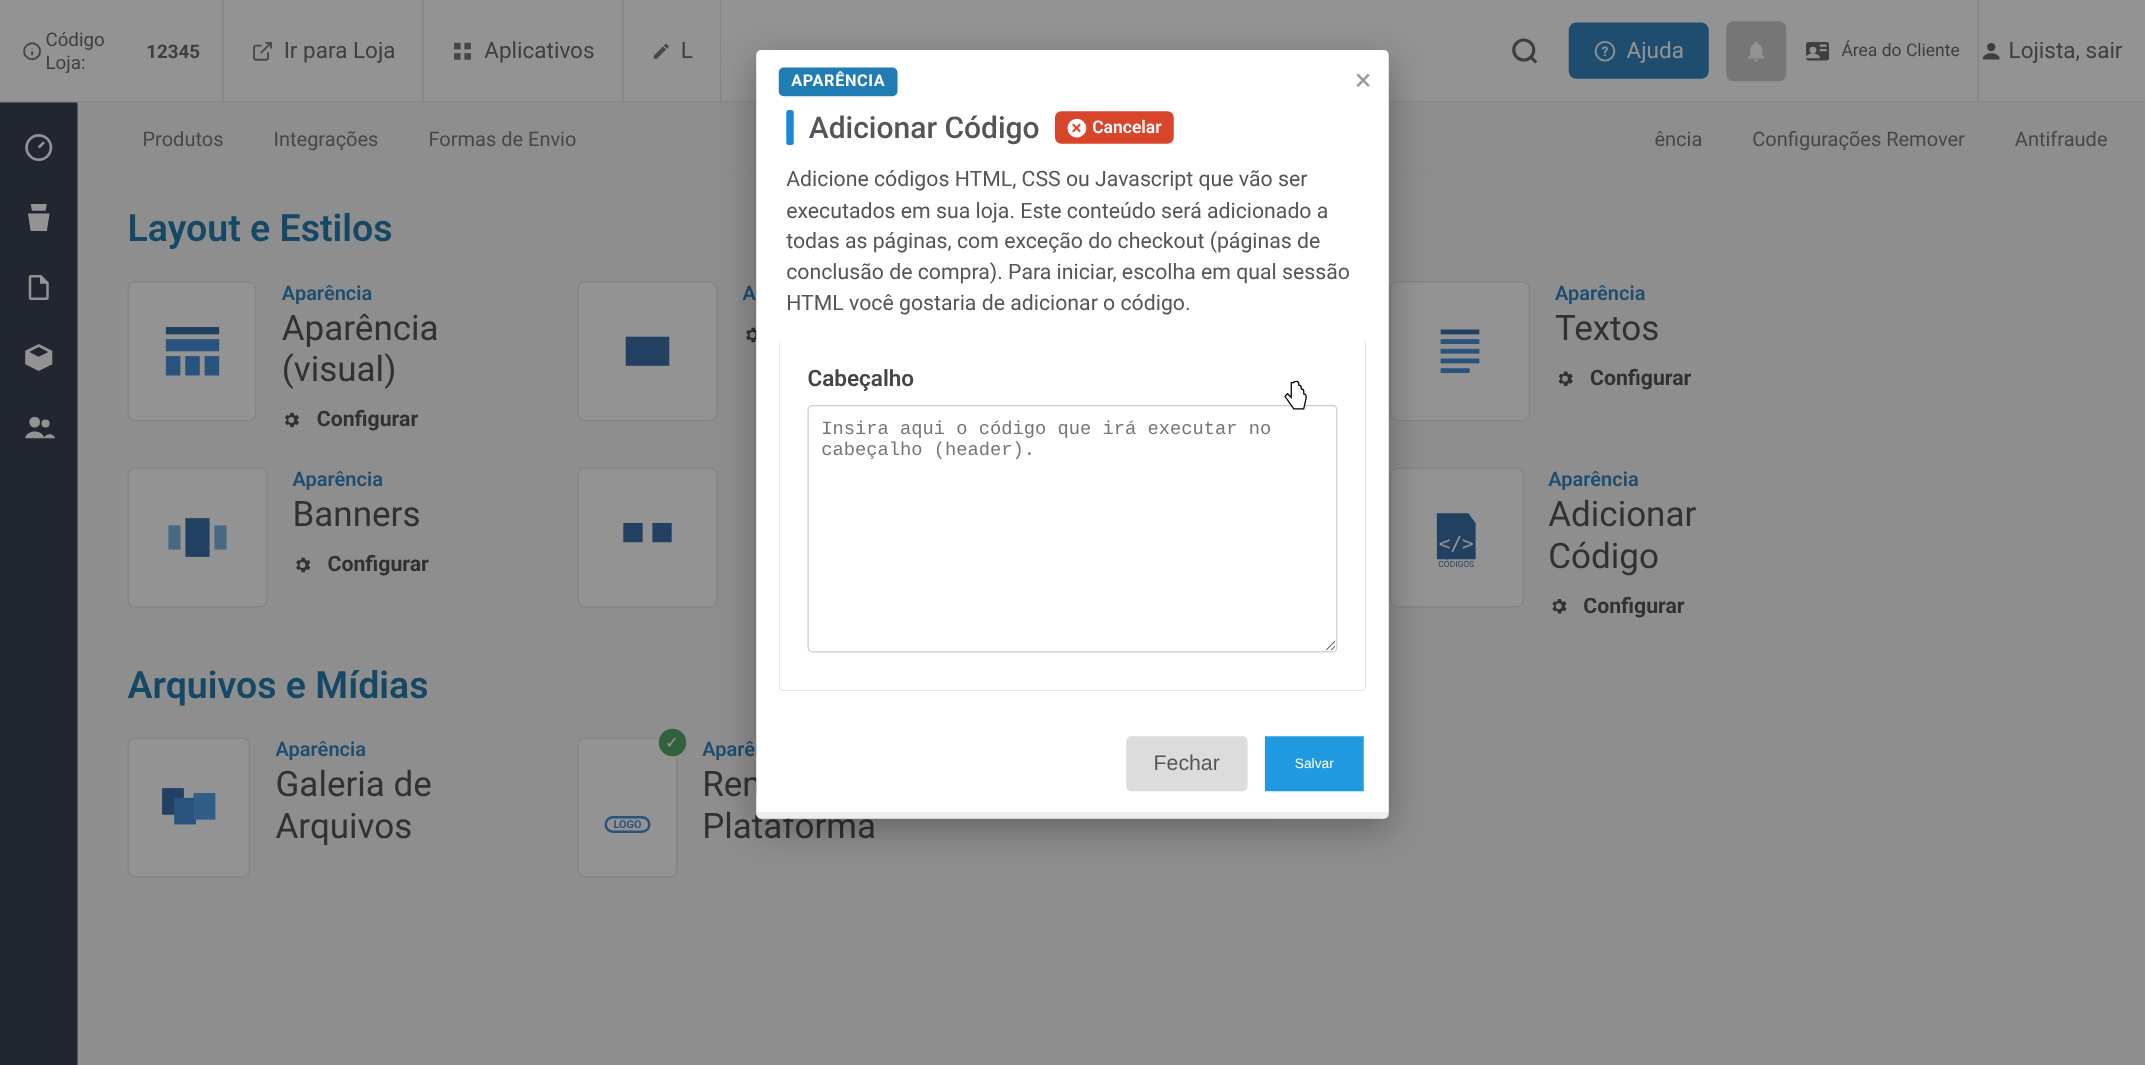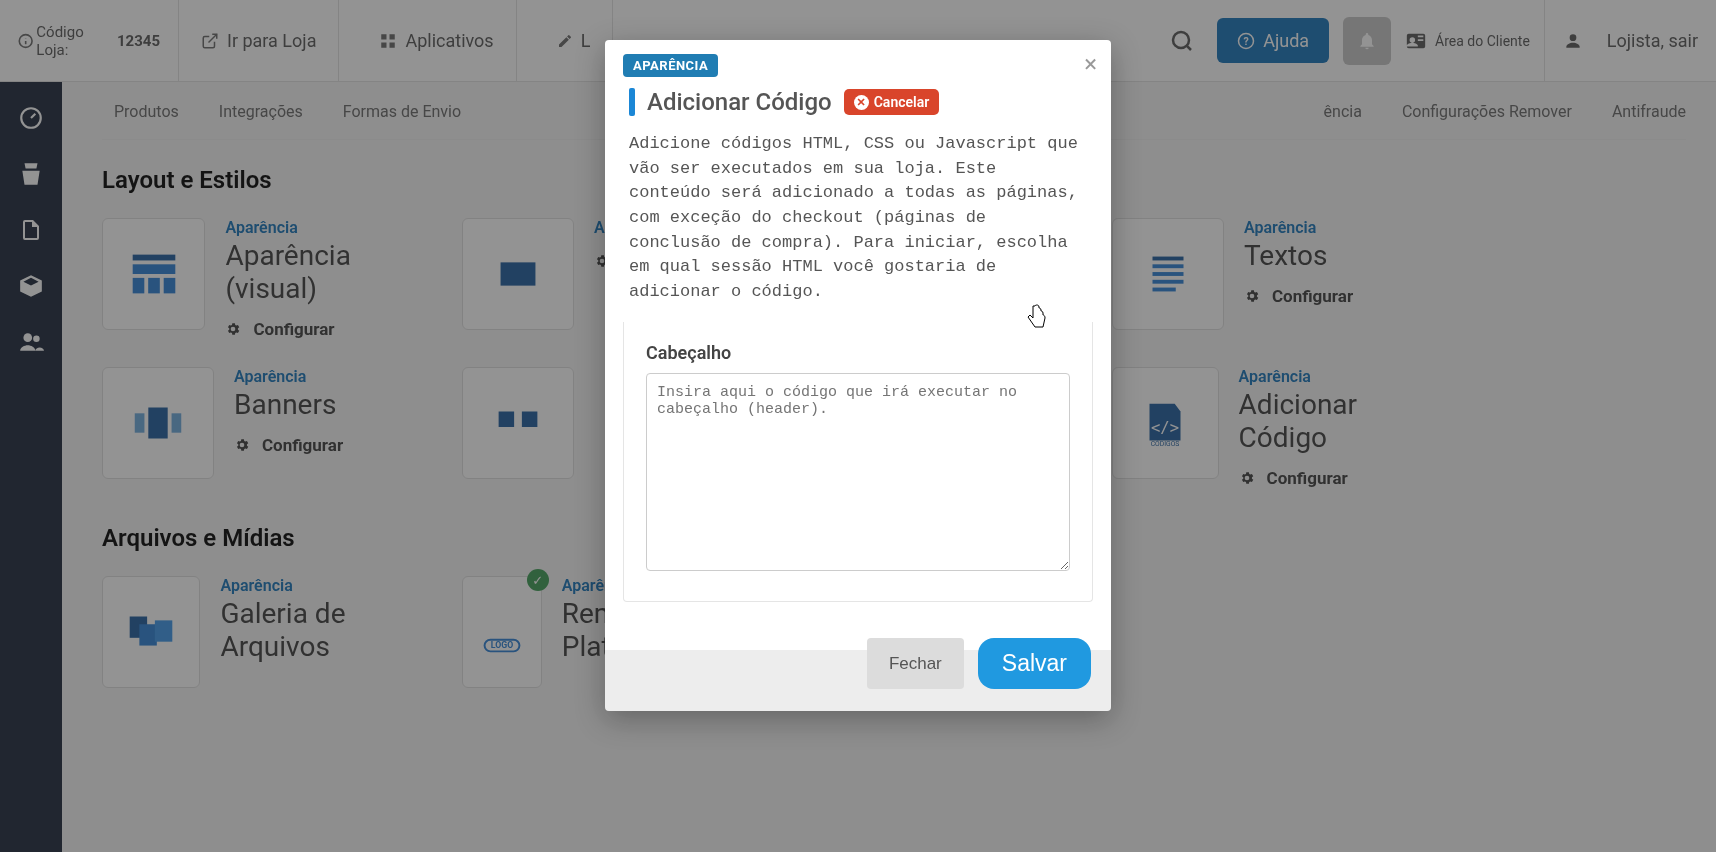--- a/index.html
+++ b/index.html
@@ -1,65 +1,65 @@
 <!DOCTYPE html>
 <html><head>
 <meta charset="utf-8">
 <style>
 * { box-sizing: border-box; margin: 0; padding: 0; }
 body { font-family: -apple-system, BlinkMacSystemFont, "Segoe UI", Roboto, sans-serif; background: #f5f5f5; color: #444; overflow: hidden; }
 
 .topbar { height: 82px; background: #fff; border-bottom: 1px solid #e0e0e0; display: flex; align-items: center; }
 .topbar-left { width: 179px; padding: 0 18px; display: flex; align-items: center; gap: 3px; font-size: 15px; color: #555; border-right: 1px solid #e0e0e0; height: 100%; }
 .topbar-left b { font-weight: 700; }
-.topbar-nav { display: flex; align-items: center; height: 100%; flex: 1; gap: 18px; }
+.topbar-nav { display: flex; align-items: center; height: 100%; flex: 1; }
 .topbar-nav a { display: flex; align-items: center; gap: 8px; padding: 0 22px; height: 100%; color: #555; text-decoration: none; font-size: 18px; border-right: 1px solid #e0e0e0; }
 .topbar-right { display: flex; align-items: center; gap: 14px; padding: 0 18px; height: 100%; }
 .topbar-right .icon-btn { width: 42px; height: 42px; display: flex; align-items: center; justify-content: center; color: #555; background: #f0f0f0; border-radius: 6px; }
 .btn-ajuda { background: #1472b8; color: #fff; padding: 12px 20px; border-radius: 6px; font-size: 18px; display: flex; align-items: center; gap: 8px; }
 .btn-bell { background: #c4c4c4; color: #fff; width: 48px; height: 48px; border-radius: 6px; display: flex; align-items: center; justify-content: center; }
 .area-cliente { font-size: 14px; color: #555; display: flex; align-items: center; gap: 8px; }
-.lojista { font-size: 18px; color: #555; display: flex; align-items: center; gap: 24px; padding-left: 18px; border-left: 1px solid #e0e0e0; height: 100%; }
+.lojista { font-size: 18px; color: #555; display: flex; align-items: center; gap: 4px; border-left: 1px solid #e0e0e0; height: 100%; }
 
 .sidebar { position: fixed; left: 0; top: 82px; bottom: 0; width: 62px; background: #1a2438; display: flex; flex-direction: column; align-items: center; padding-top: 20px; gap: 24px; }
 .sidebar-item { width: 32px; height: 32px; display: flex; align-items: center; justify-content: center; color: #fff; }
 
 .content { position: absolute; left: 62px; top: 82px; right: 0; bottom: 0; overflow: auto; padding: 0 30px 30px 40px; }
 .tab-row { display: flex; gap: 40px; padding: 20px 0 18px 12px; font-size: 16px; color: #666; border-bottom: 1px solid #eee; margin-bottom: 26px; }
 .tab-row .tab { cursor: pointer; }
-.section-title { font-size: 24px; font-weight: 600; color: #000000; margin: 14px 0 24px 0; }
+.section-title { font-size: 30px; font-weight: 600; color: #0369a1; margin: 14px 0 24px 0; }
 .card-grid { display: flex; flex-wrap: wrap; gap: 28px 30px; margin-bottom: 36px; }
 .card { display: flex; gap: 20px; align-items: flex-start; width: 330px; }
 .card-icon { width: 112px; height: 112px; border: 1px solid #ddd; border-radius: 6px; display: flex; align-items: center; justify-content: center; background: #fff; position: relative; }
 .card-icon svg { width: 62px; height: 62px; }
 .green-badge { position: absolute; top: -8px; right: -8px; width: 22px; height: 22px; background: #3a9b52; border-radius: 50%; display: flex; align-items: center; justify-content: center; color: #fff; font-size: 13px; }
 .card-body .cat { color: #1472b8; font-weight: 600; font-size: 16px; margin-bottom: 2px; }
 .card-body .title { font-size: 28px; color: #3b3b3b; margin-bottom: 14px; }
 .card-body .config { font-weight: 700; font-size: 17px; color: #3b3b3b; display: flex; align-items: center; gap: 12px; }
 
 .overlay { position: fixed; inset: 0; background: rgba(40,40,40,0.5); display: flex; align-items: flex-start; justify-content: center; padding-top: 40px; z-index: 100; }
 .modal { width: 506px; background: linear-gradient(#fff 0 610px, #ededed 610px); border-radius: 4px; box-shadow: 0 8px 30px rgba(0,0,0,0.3); position: relative; }
 .modal-close { position: absolute; top: 10px; right: 14px; font-size: 24px; color: #999; cursor: pointer; }
 .modal-tag { position: absolute; top: 14px; left: 18px; background: #207db3; color: #fff; font-size: 13px; font-weight: 700; padding: 4px 10px; border-radius: 4px; letter-spacing: 0.5px; }
 .modal-header { padding: 48px 24px 10px 24px; display: flex; align-items: center; gap: 12px; }
 .modal-header .bar { width: 6px; height: 28px; background: #1b87d6; border-radius: 2px; }
 .modal-header h2 { font-size: 24px; font-weight: 500; color: #555; }
 .btn-cancel { background: #d9452b; color: #fff; font-size: 14px; padding: 5px 10px; border-radius: 5px; display: flex; align-items: center; gap: 5px; font-weight: 600; }
 .btn-cancel .x { width: 15px; height: 15px; background: #fff; color: #d9452b; border-radius: 50%; font-size: 11px; display: flex; align-items: center; justify-content: center; font-weight: 800; }
-.modal-desc { padding: 6px 24px 18px 24px; font-size: 17px; line-height: 1.45; color: #555; font-family: Liberation Mono, monospace; }
+.modal-desc { padding: 6px 24px 18px 24px; font-size: 17px; line-height: 1.45; color: #555; }
 .modal-tabs { display: flex; border-bottom: 1px solid #ddd; padding: 0 18px; }
 .modal-tabs .mtab { padding: 12px 14px 10px; font-size: 15px; font-weight: 700; color: #666; cursor: pointer; letter-spacing: 0.2px; position: relative; }
 .modal-tabs .mtab.active { color: #333; }
 .modal-tabs .mtab.active::after { content: ""; position: absolute; left: 0; right: 0; bottom: -1px; height: 4px; background: #1b87d6; border-radius: 2px; }
 .modal-form { padding: 20px 22px 26px 22px; border: 1px solid #e5e5e5; border-top: none; margin: 0 18px 18px 18px; border-radius: 0 0 4px 4px; }
 .modal-form label { display: block; font-size: 18px; font-weight: 600; color: #444; margin-bottom: 10px; }
 .modal-form textarea { width: 100%; height: 198px; border: 1px solid #ccc; border-radius: 4px; padding: 10px; font-family: "Courier New", monospace; font-size: 15px; color: #999; resize: both; }
 .modal-footer { padding: 18px 20px 22px; display: flex; justify-content: flex-end; gap: 14px; }
 .btn-close { background: #dcdcdc; color: #555; font-size: 17px; padding: 12px 22px; border-radius: 4px; border: none; cursor: pointer; }
-.btn-save { background: #2099e0; color: #fff; font-size: 23px; padding: 12px 24px; border-radius: 16px; border: none; cursor: pointer; }
+.btn-save { background: #2099e0; color: #fff; font-size: 11px; padding: 12px 24px; border-radius: 0; border: none; cursor: pointer; }
 .cursor-hand { position: absolute; pointer-events: none; }
 </style>
 </head>
 <body>
 
 <div class="topbar">
   <div class="topbar-left">
     <svg width="18" height="18" viewBox="0 0 24 24" fill="none" stroke="#666" stroke-width="2.5">
         <circle cx="12" cy="12" r="10"></circle>
         <line x1="12" y1="8" x2="12" y2="8.5"></line>

